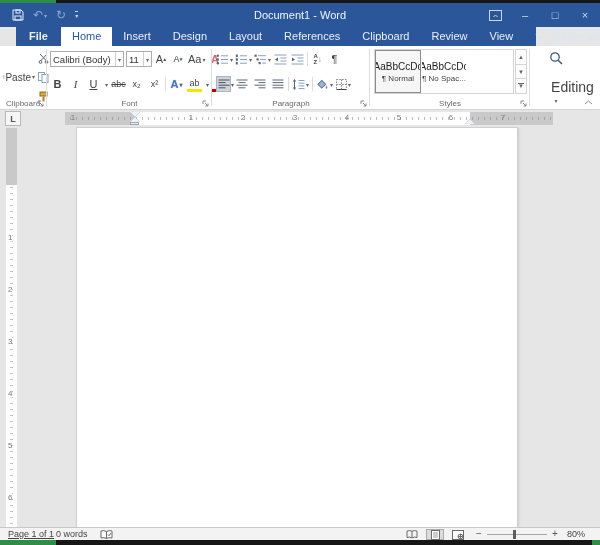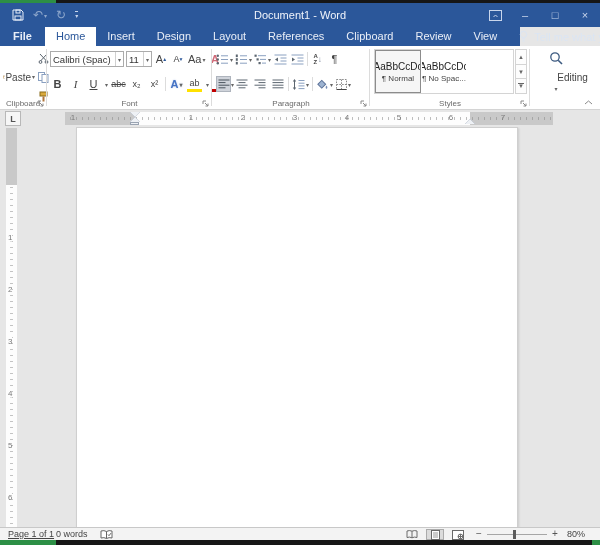--- a/index.html
+++ b/index.html
@@ -20,21 +20,21 @@
   .qat { position:absolute; left:12px; top:0; height:24px; display:flex; align-items:center; gap:9px; }
   .qat .qbtn { display:flex; align-items:center; font-size:12px; color:#e8eef8; cursor:default; }
   .qat .dim { color:#8fa8cc; }
   .qat .caret { font-size:6px; margin-left:1px; color:#8fa8cc; }
   .qat-custom { border-top:1px solid #c9d6ec; font-size:6px; color:#c9d6ec; line-height:6px; padding-top:1px; }
   .title { position:absolute; left:0; right:0; top:0; height:24px; text-align:center; line-height:24px; font-size:11px; color:#f0f4fb; }
   .wincontrols { position:absolute; right:0; top:0; height:24px; display:flex; align-items:center; }
   .wc { width:30px; height:24px; display:flex; align-items:center; justify-content:center; color:#c9d6ec; font-size:11px; }
 
   
-  .tabrow { position:absolute; left:0; top:27px; width:520px; height:19px; background:#2b579a; display:flex; align-items:stretch; font-size:11px; }
+  .tabrow { position:absolute; left:16px; top:27px; width:520px; height:19px; background:#2b579a; display:flex; align-items:stretch; font-size:11px; }
   .tab { color:#e9eef7; line-height:19px; padding:0 11px; white-space:nowrap; }
   .tab.file { padding:0 13px; font-weight:bold; }
   .tab.active { background:#fff; color:#2b579a; }
   .tellme { display:flex; align-items:center; gap:5px; color:#dbe5f3; padding:0 10px; white-space:nowrap; }
   .tabspacer { flex:1; }
 
   
   .ribbon { position:absolute; left:0; top:46px; width:600px; height:64px; background:#fff; border-bottom:1px solid #d4d4d4; }
   .group { position:absolute; top:0; height:63px; }
   .grouplabel { position:absolute; bottom:1px; left:0; right:0; text-align:center; font-size:8px; color:#6a6a6a; }
@@ -78,21 +78,21 @@
   .stylecard .prev { font-size:10px; color:#222; white-space:nowrap; }
   .stylecard .prev.h1 { color:#2e74b5; font-size:12px; }
   .stylecard .nm { font-size:8px; color:#444; white-space:nowrap; margin-top:2px; }
   .stylescroll { position:absolute; left:144px; top:3px; width:12px; height:45px; display:flex; flex-direction:column; }
   .stylescroll .sb { flex:1; border:1px solid #d4d4d4; border-top-width:0; background:#fdfdfd; display:flex; align-items:center; justify-content:center; font-size:6px; color:#666; }
   .stylescroll .sb:first-child { border-top-width:1px; }
   .sb .morebar { border-top:1px solid #666; font-size:6px; line-height:5px; }
 
   
   .editing-inner { position:absolute; left:0; top:5px; width:100%; display:flex; flex-direction:column; align-items:center; }
-  .editing-inner .elbl { font-size:10px; color:#444; margin-top:6px;padding-left:33px; }
+  .editing-inner .elbl { font-size:14px; color:#444; margin-top:13px;padding-left:33px; }
   .editing-inner .ecaret { font-size:6px; color:#666; margin-top:2px; }
   .collapse-ribbon { position:absolute; right:7px; bottom:4px; }
 
   
   .rulerrow { position:absolute; left:0; top:110px; width:600px; height:17px; background:#e6e6e6; }
   .tabsel { position:absolute; left:5px; top:1px; width:16px; height:15px; background:#f6f6f6; border:1px solid #b8b8b8; display:flex; align-items:center; justify-content:center; font-size:9px; color:#555; font-weight:bold; }
   .hruler { position:absolute; left:65px; top:2px; width:488px; height:13px; background:#c9c9c9; }
   .hruler .white { position:absolute; left:70px; top:0; width:335px; height:13px; background:#fdfdfd; }
   .hruler .ticks { position:absolute; left:0; top:5px; width:100%; height:3px;
      background:repeating-linear-gradient(to right, transparent 0 5px, #8a8a8a 5px 6px); opacity:.55; }
@@ -232,21 +232,21 @@
             <path d="M1 1 h3 M1 1 v3" stroke="#8a8a8a" fill="none"></path>
             <path d="M3 3 l3 3 M6 3.5 V6 H3.5" stroke="#8a8a8a" fill="none"></path>
           </svg>
       </span>
     </div>
     <div class="gsep" style="left:46px;"></div>
 
     <div class="group" style="left:48px;width:163px;">
       <div class="row" style="left:2px;top:5px;gap:2px;">
         <span class="combo" style="width:74px;">
-            <span class="cv">Calibri (Spac)</span>
+            <span class="cv">Calibri (Body)</span>
             <span class="caret-s">▾</span>
           </span>
         <span class="combo" style="width:26px;">
             <span class="cv">11</span>
             <span class="caret-s">▾</span>
           </span>
         <span class="btn">
             <span>A</span>
             <span class="grow-caret">▲</span>
           </span>

